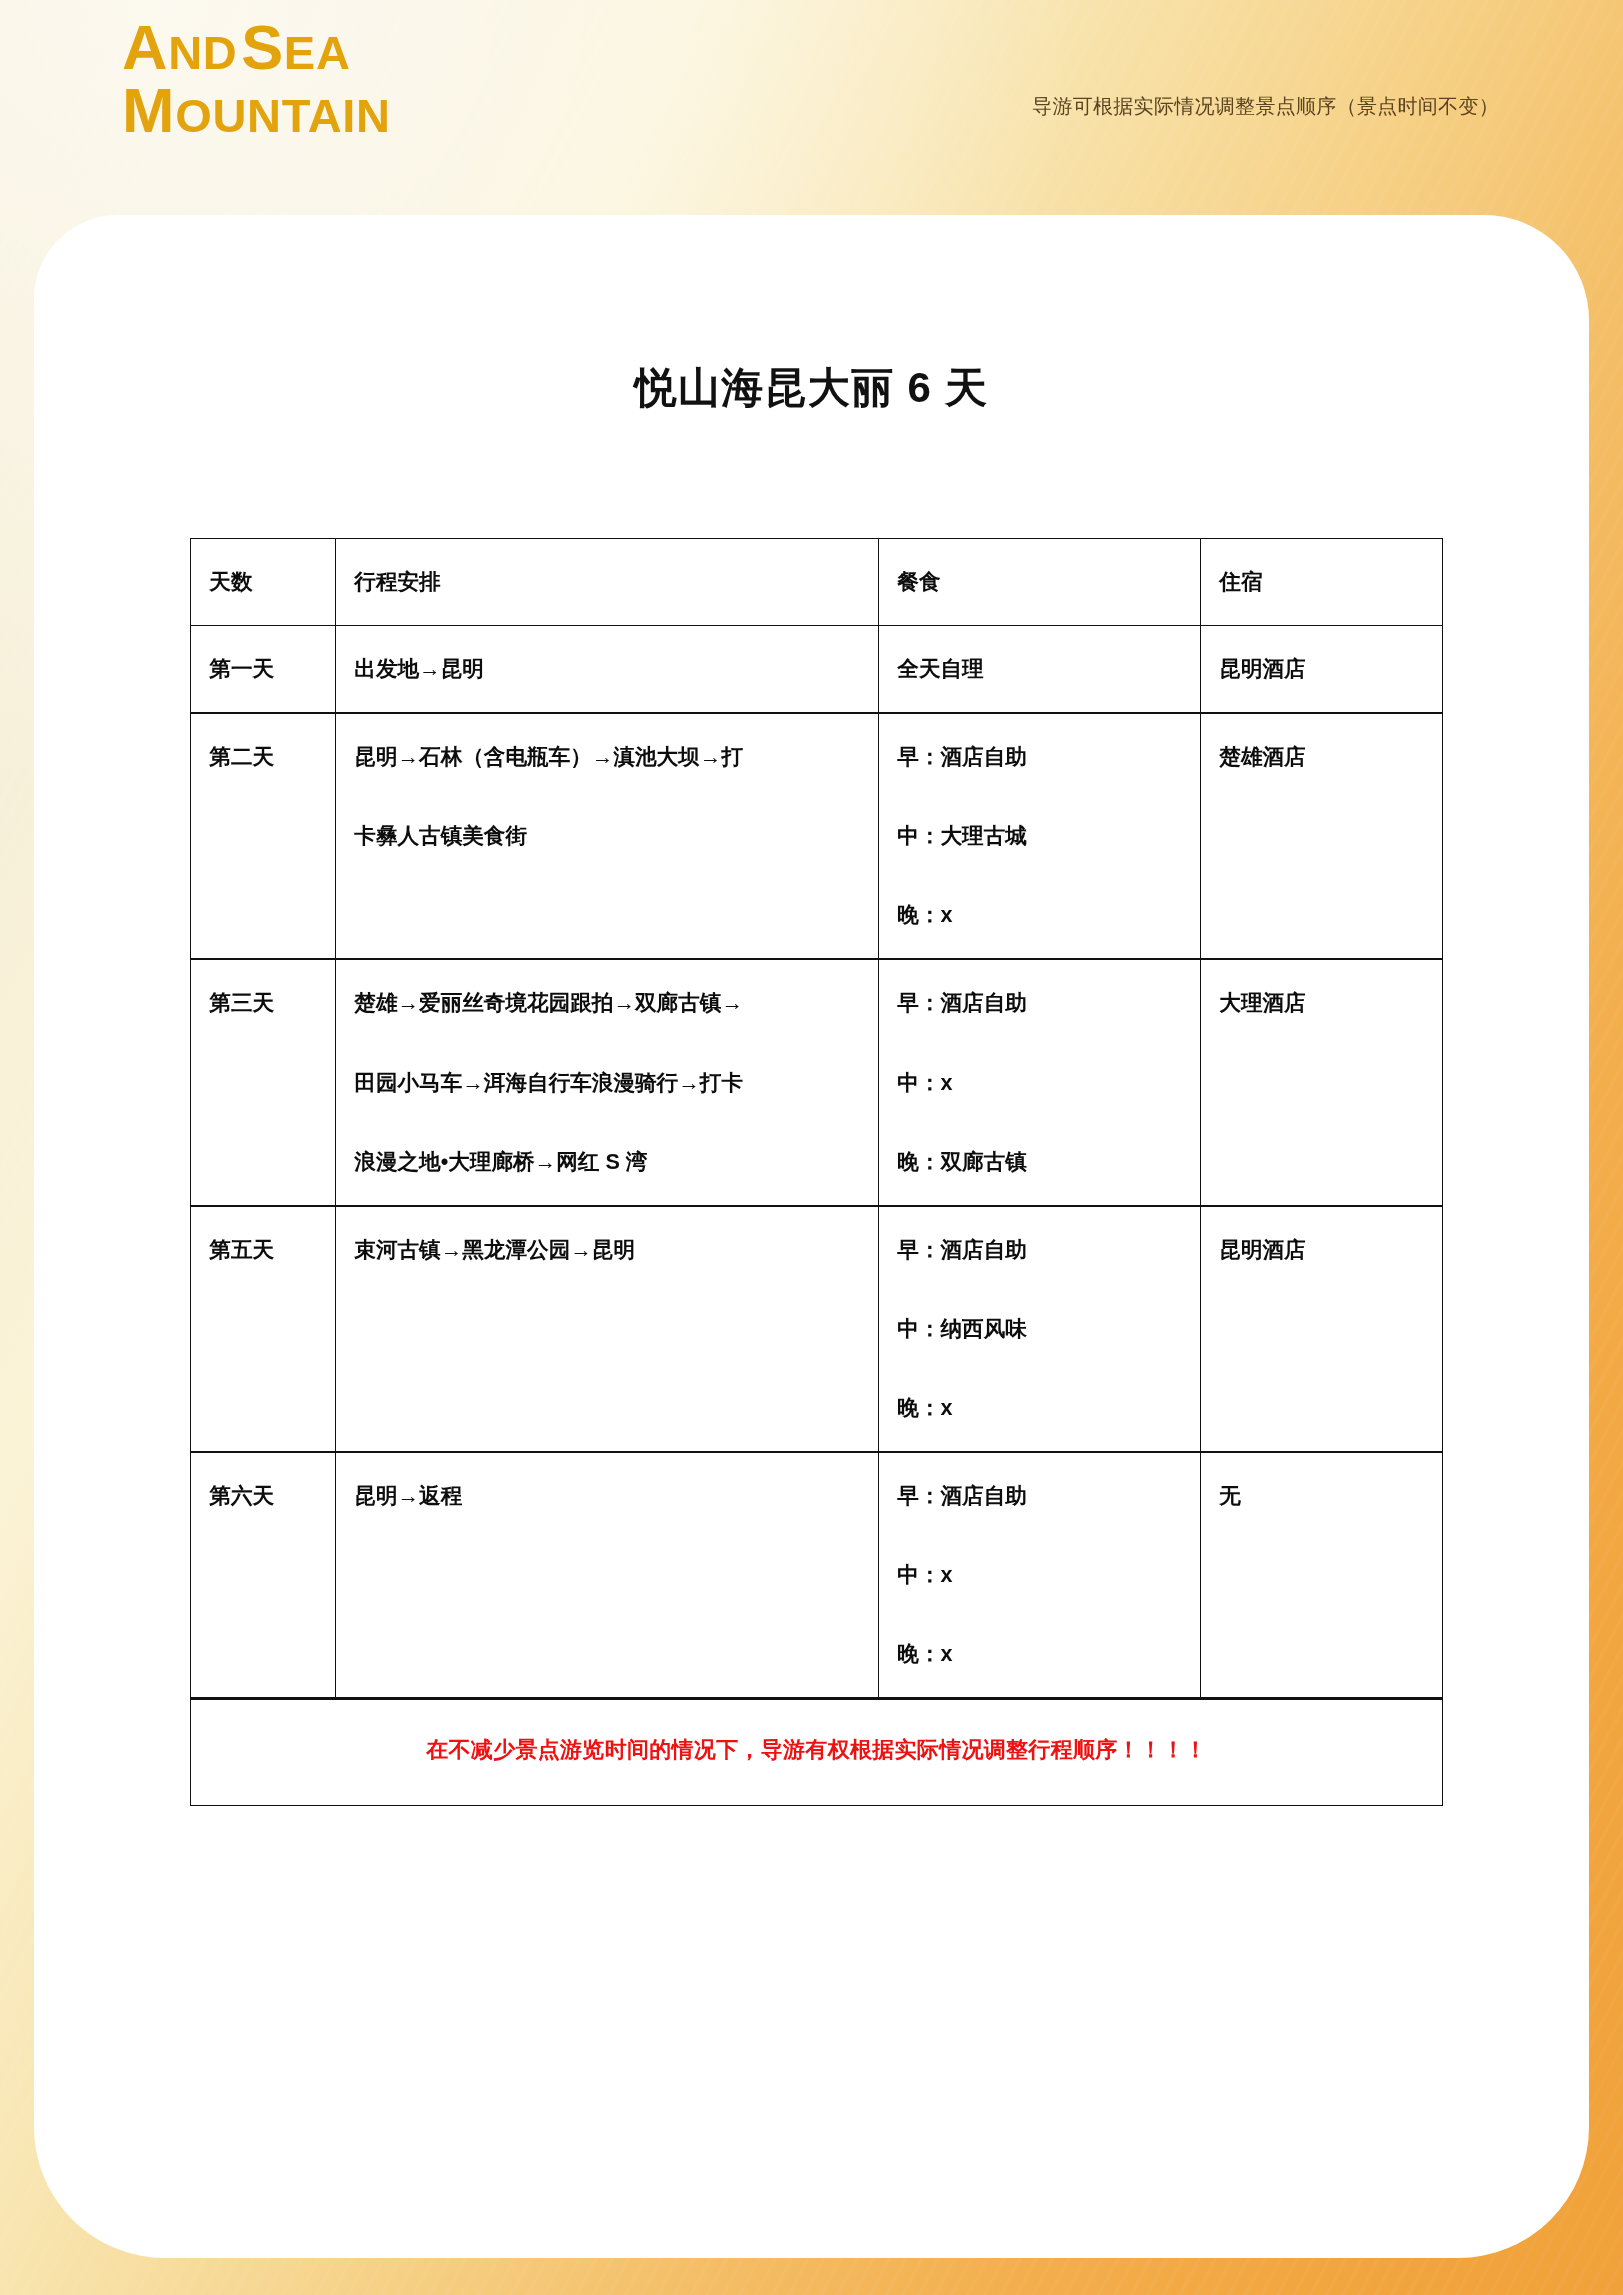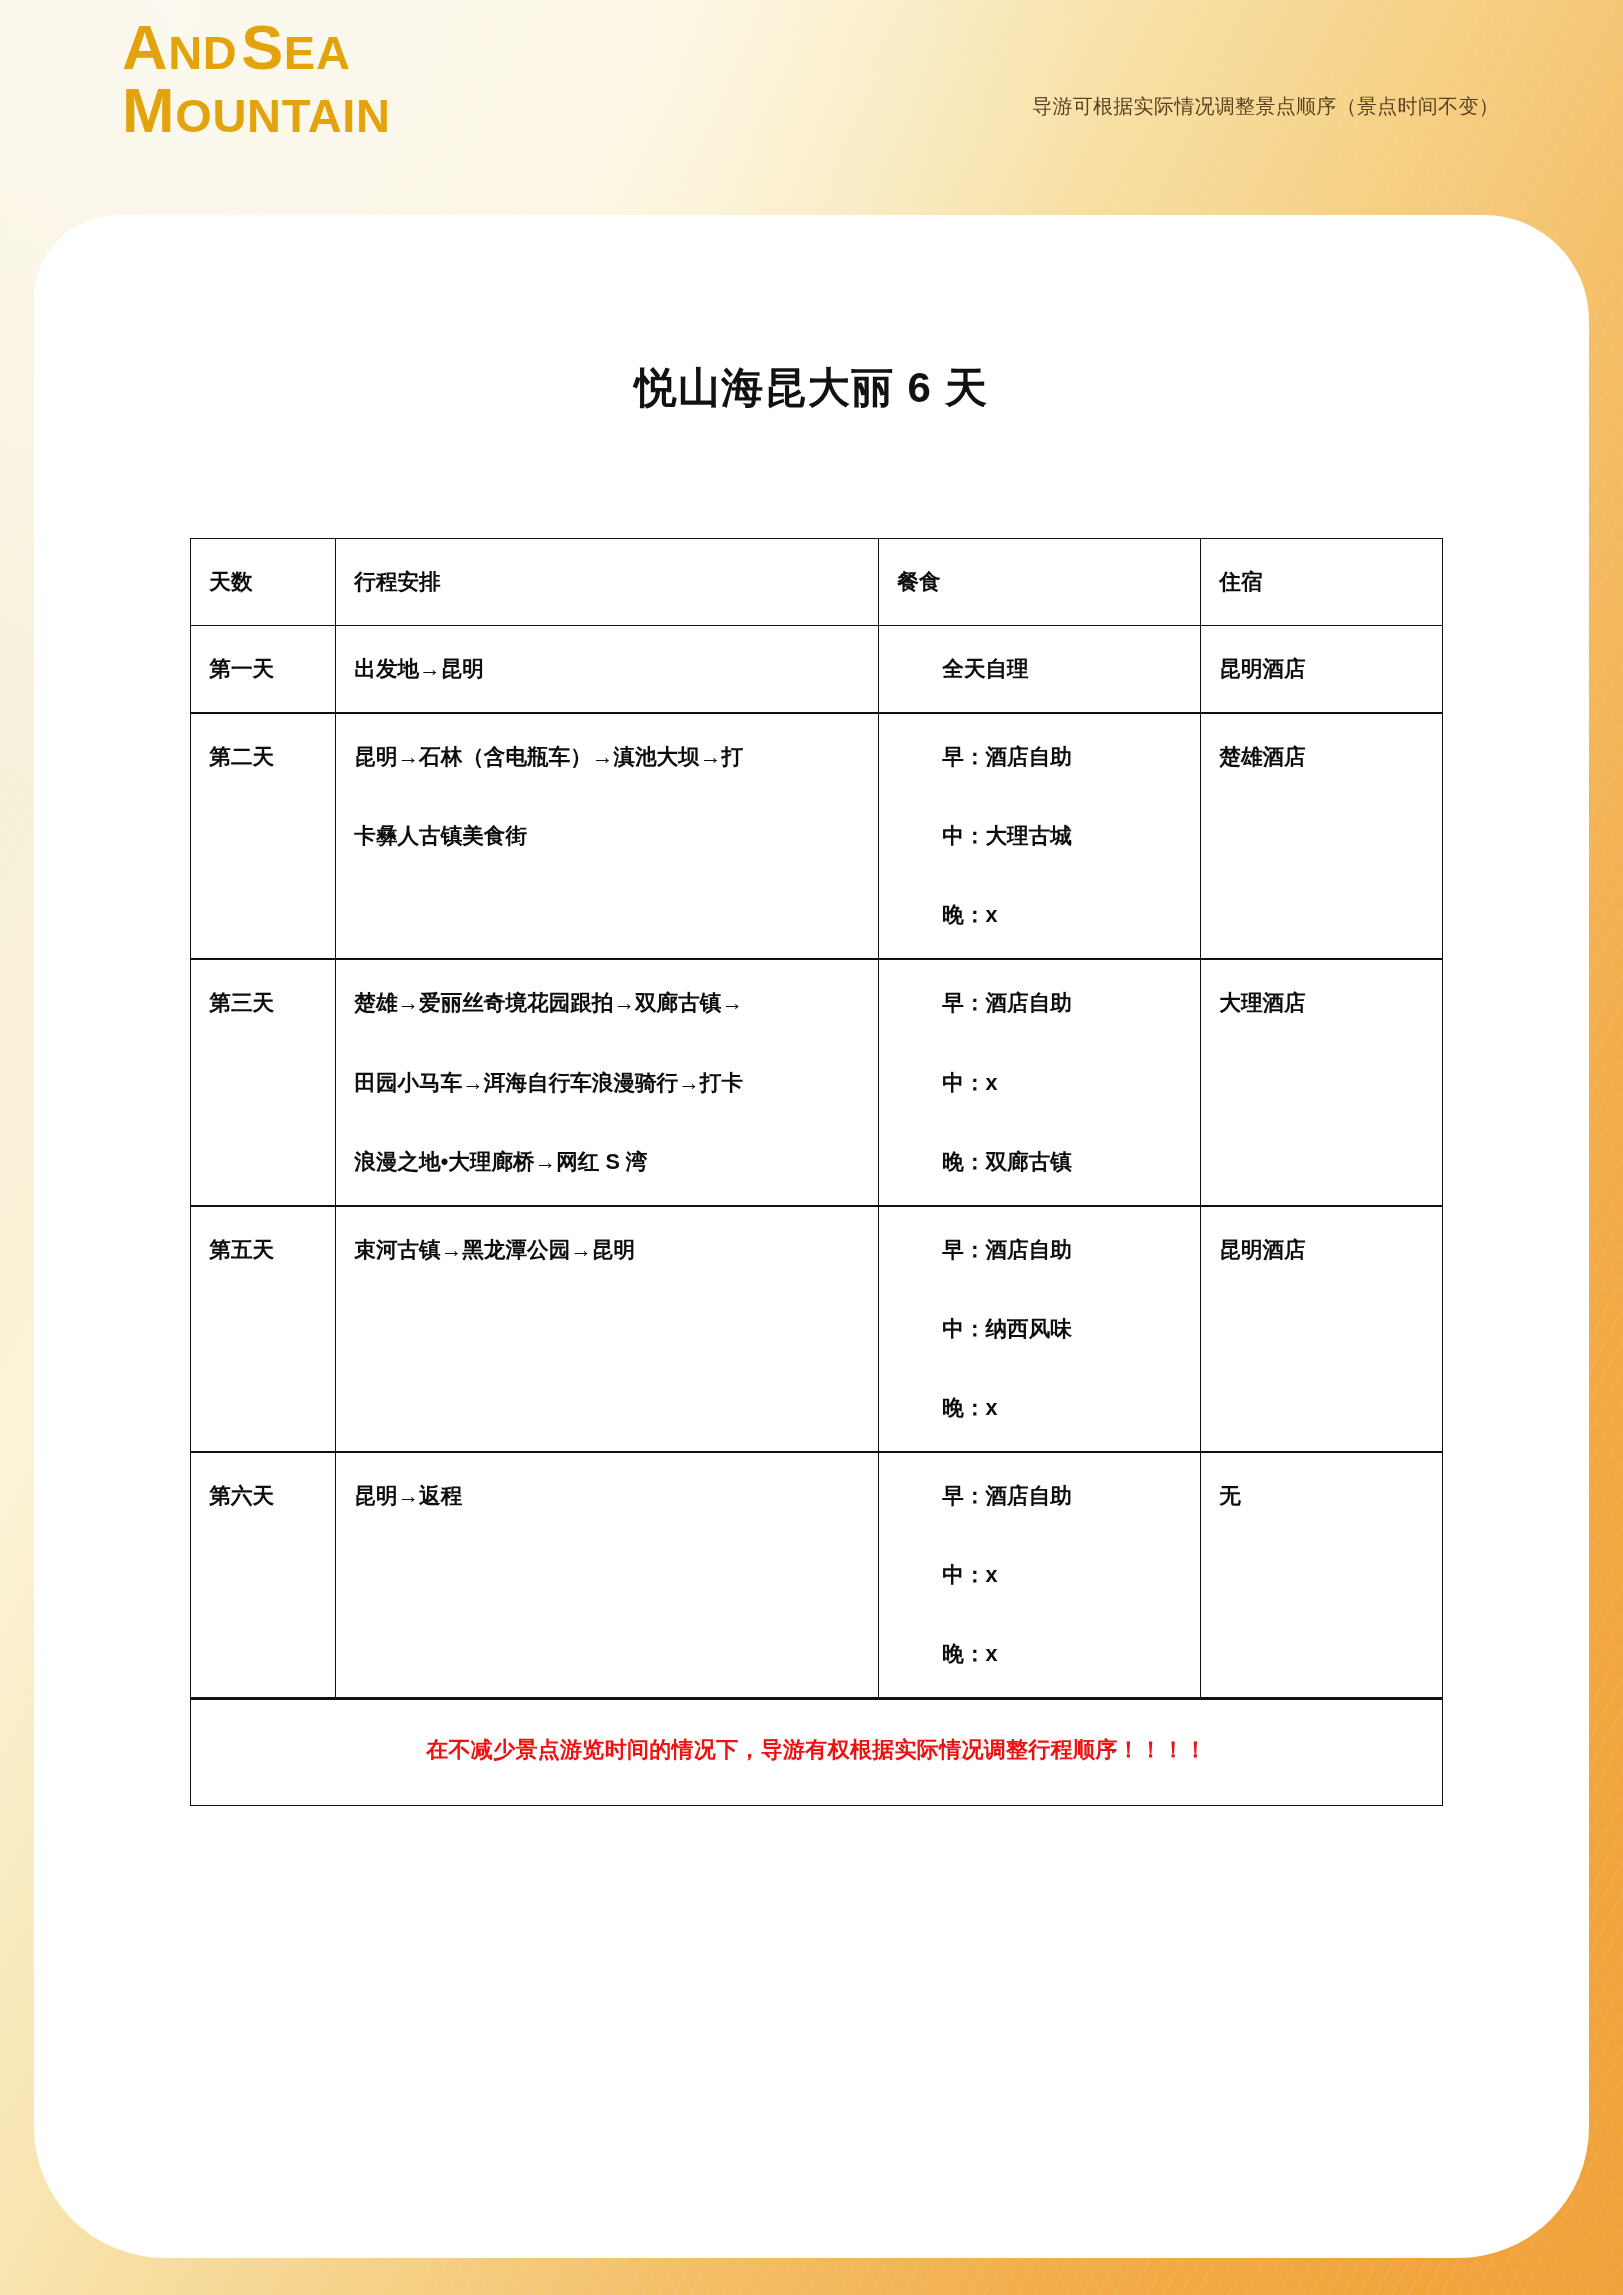--- a/index.html
+++ b/index.html
@@ -146,21 +146,21 @@
     padding-bottom: 27.5px;
     border-bottom-width: 2.6px;
     font-weight: 700;
   }
 
   tbody tr td { border-top-width: 1.3px; }
   tbody tr.row-sep td { border-top-width: 2.6px; }
 
   td.cell-day  { white-space: nowrap; }
   td.cell-trip .line { display: block; }
-  td.cell-meal .line { display: block; margin-left: 45px; }
+  td.cell-meal .line { display: block; }
   td.cell-stay { white-space: nowrap; }
 
   
   td.cell-meal { line-height: 1.0; }
   td.cell-meal .line { margin-bottom: 37px; }
   td.cell-meal .line:last-child { margin-bottom: 0; }
 
   td.cell-trip { line-height: 1.0; }
   td.cell-trip .line { margin-bottom: 37px; }
   td.cell-trip .line:last-child { margin-bottom: 0; }

